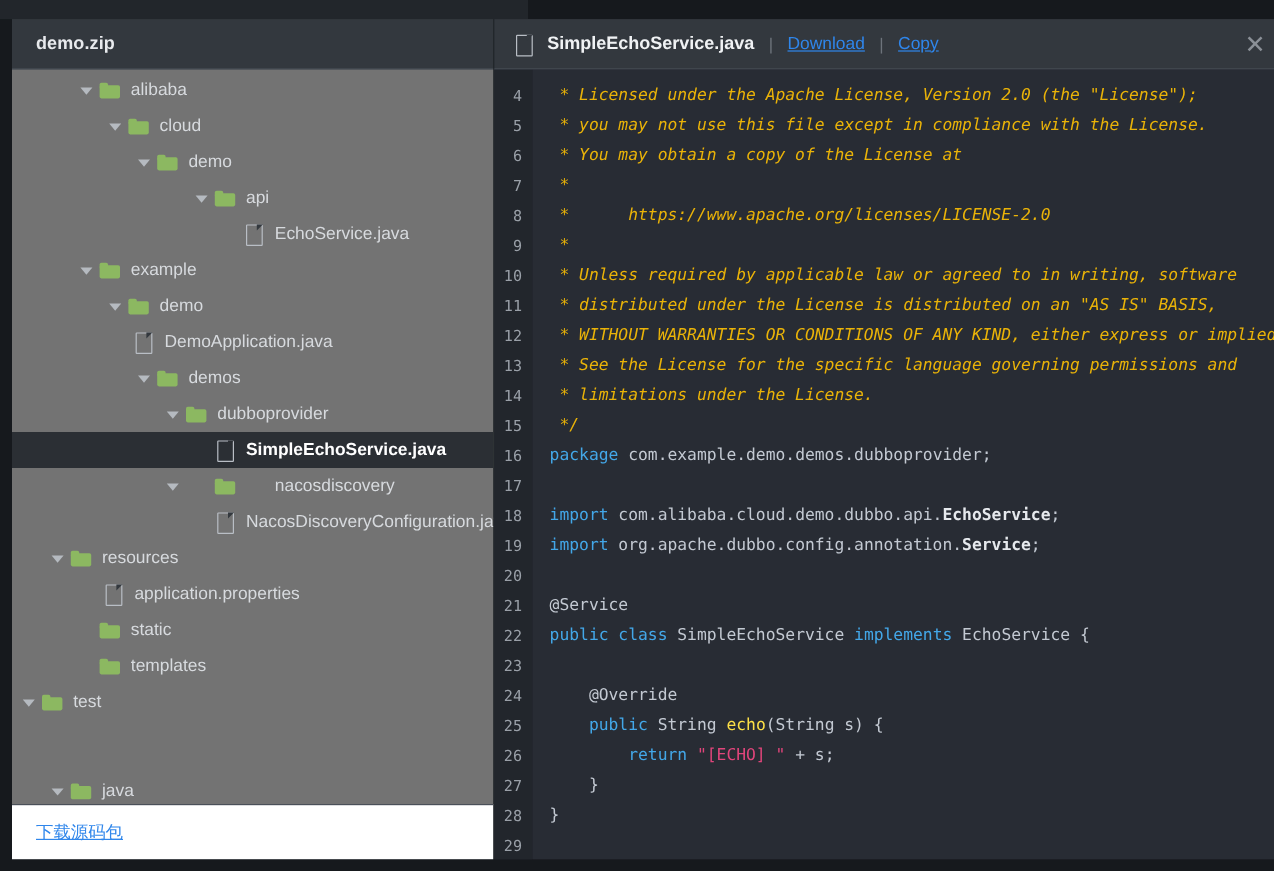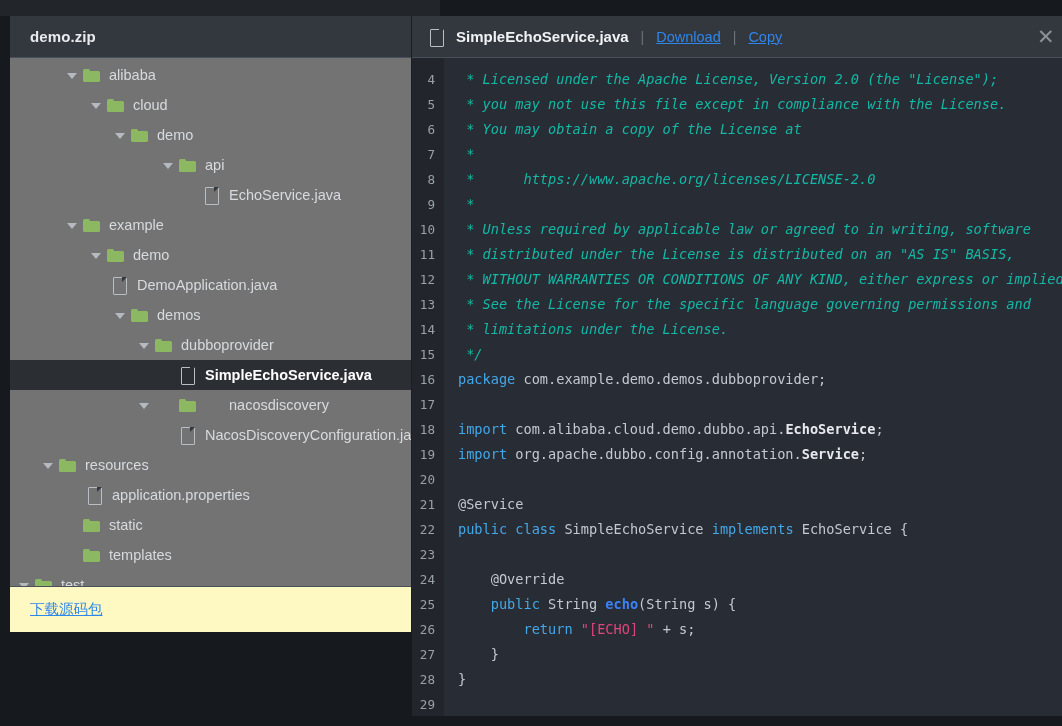--- a/index.html
+++ b/index.html
@@ -40,21 +40,21 @@
     position: absolute;
     top: 16px; left: 10px;
     width: 1042px;
     height: 700px;
     display: flex;
   }
 
   
   .tree-panel {
     width: 402px;
-    height: 616px;
+    height: 700px;
     background: #33383e;
     display: flex;
     flex-direction: column;
     border-right: 1px solid #1b1e22;
     position: relative;
   }
 
   .tree-header {
     height: 42px;
     flex: 0 0 42px;
@@ -158,21 +158,21 @@
 
   .tree-label { line-height: 1; }
 
   .tree-footer {
     flex: 0 0 46px;
     height: 46px;
     border-top: 1px solid #4a5059;
     display: flex;
     align-items: center;
     padding-left: 20px;
-    background: #fef9c3;
+    background: #ffffff;
   }
   .tree-footer a {
     color: #2f86eb;
     font-size: 14.5px;
     text-decoration: underline;
     cursor: pointer;
   }
 
   
   .code-panel {
@@ -254,24 +254,24 @@
     overflow: hidden;
     background: #282c34;
   }
   .code-lines .ln {
     height: 25px;
     line-height: 25px;
     white-space: pre;
     color: #c3c9d2;
   }
 
-  .cmt { color: #14b8a6; font-style: italic; }
+  .cmt { color: #eab308; font-style: italic; }
   .kw  { color: #43a7e8; }
   .str { color: #e0457b; }
-  .fn  { color: #3b82f6; font-weight: bold; }
+  .fn  { color: #fde047; font-weight: normal; }
   .pln { color: #c3c9d2; }
   .typ { color: #e6e9ed; font-weight: bold; }
 
   .h-scroll {
     position: absolute;
     left: 440px; bottom: 2px;
     width: 120px; height: 5px;
     background: #41464d;
     border-radius: 3px;
   }

